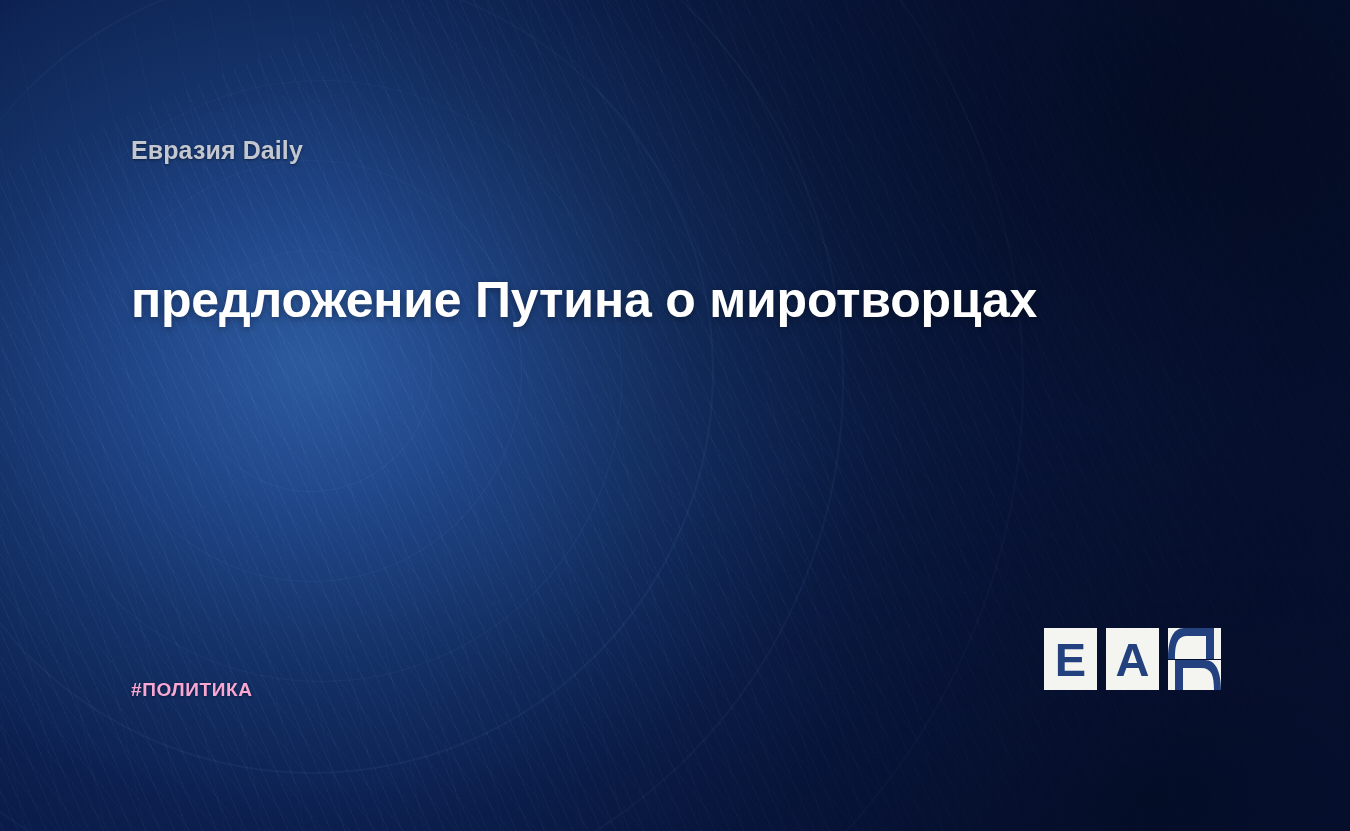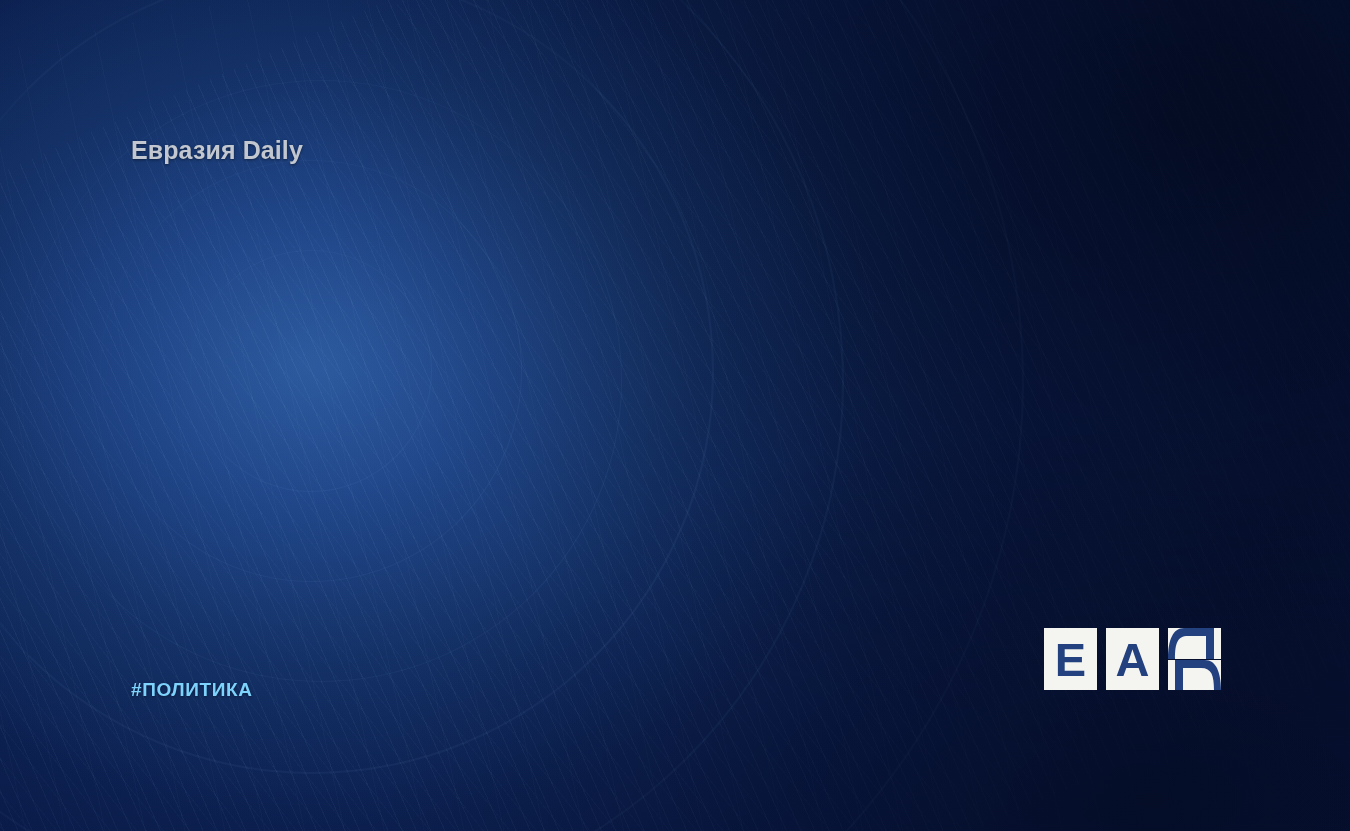--- a/index.html
+++ b/index.html
@@ -145,21 +145,21 @@
     text-shadow: 0 2px 7px rgba(0,0,0,0.35);
   }
   .headline .hl-line { display: block; white-space: nowrap; }
 
   .tag {
     position: absolute;
     left: 131px;
     top: 679px;
     font-size: 19px;
     font-weight: bold;
-    color: #7dd3fc;
+    color: #f9a8d4;
     letter-spacing: 0.6px;
     white-space: nowrap;
     text-shadow: 0 1px 3px rgba(0,0,0,0.4);
   }
 
   
   .logo {
     position: absolute;
     left: 1044px;
     top: 628px;
@@ -223,20 +223,21 @@
   <div class="trail-ring" style="left:190px; top:250px; width:240px; height:240px; border-width:1px;"></div>
 
   <div class="streak-mask"></div>
   <div class="bg-vignette"></div>
 
   <div class="content">
 
     <div class="brand">Евразия Daily</div>
 
     <div class="headline">
+      <span class="hl-line">предложение Путина о миротворцах</span>
     </div>
 
     <div class="tag">#ПОЛИТИКА</div>
 
     <div class="logo">
 
       <div class="logo-tile square">
         <span class="logo-letter">E</span>
       </div>
 

